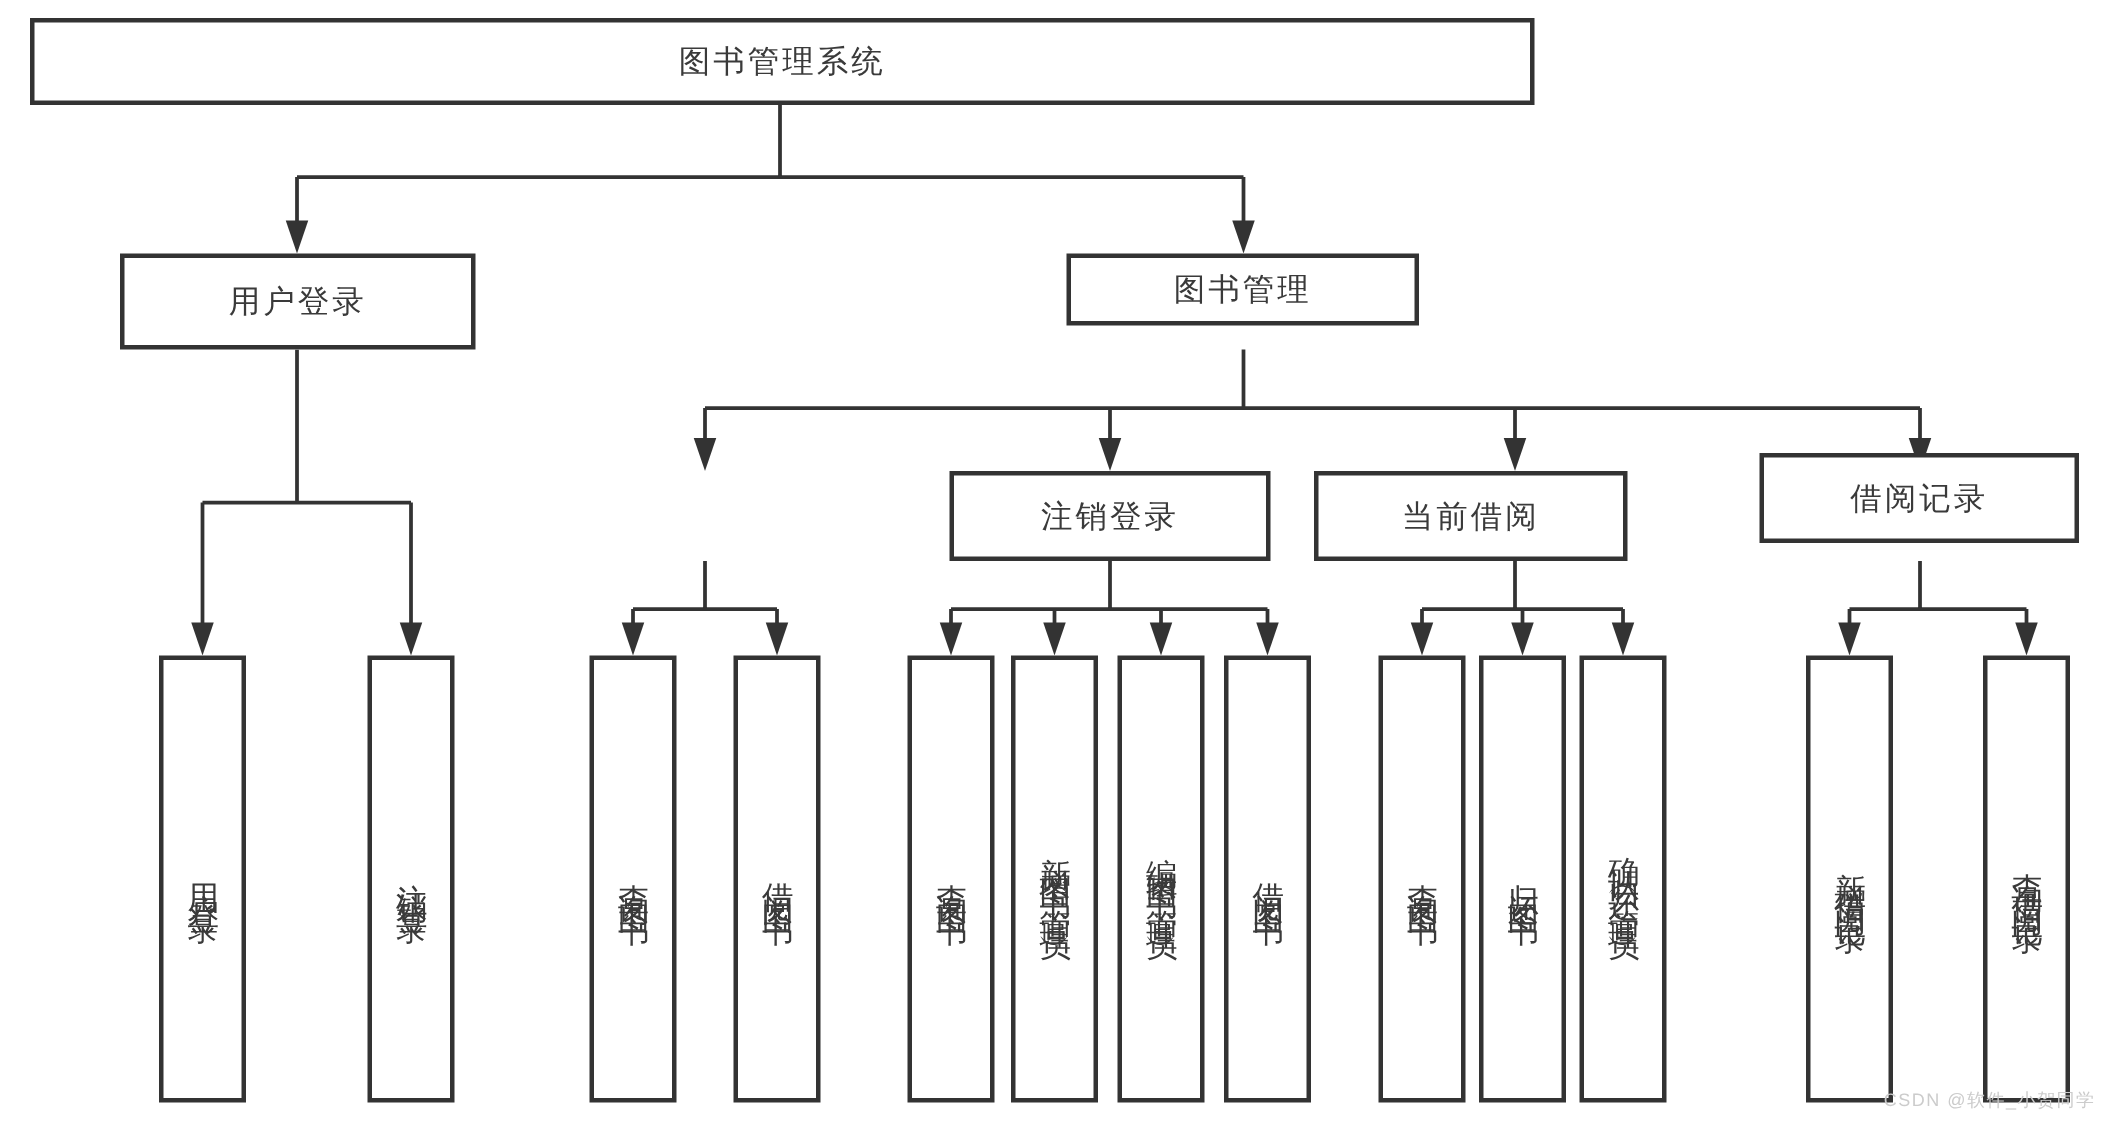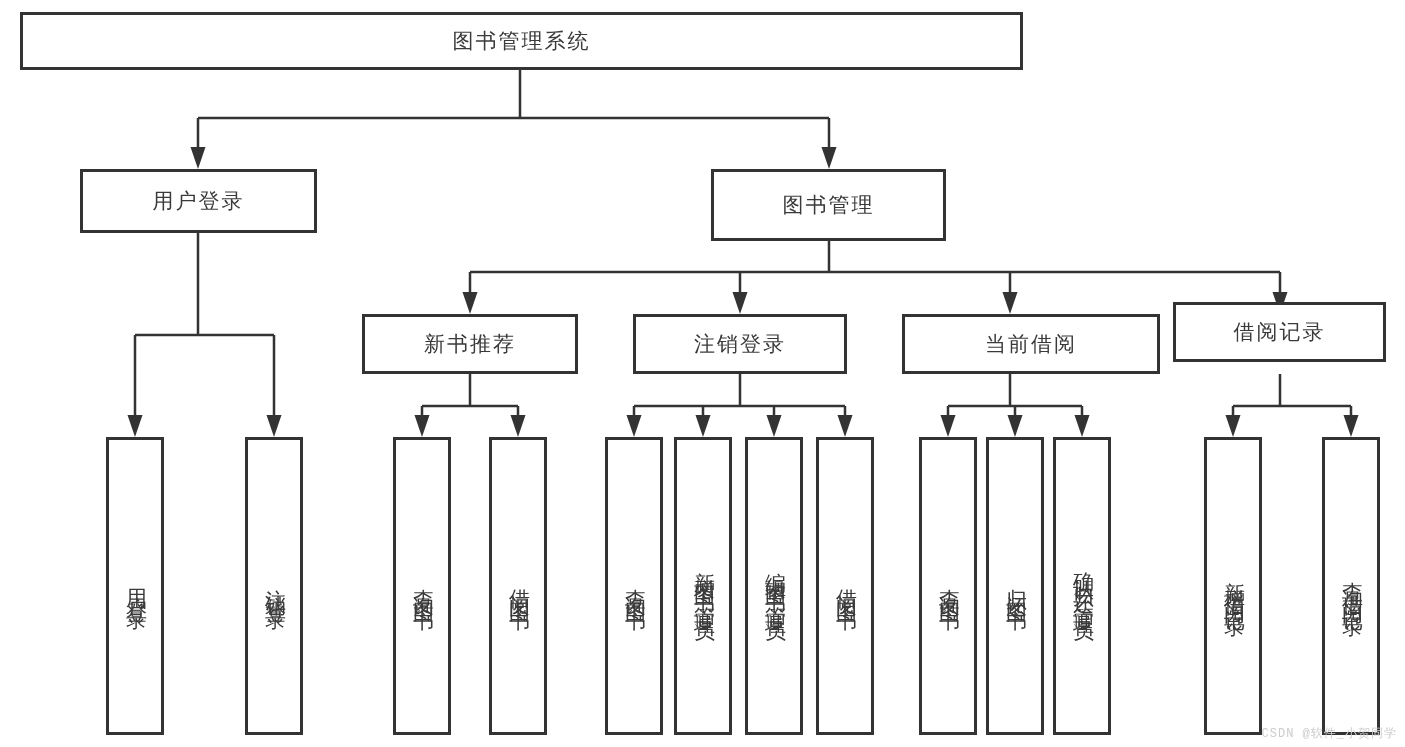--- a/index.html
+++ b/index.html
@@ -5,21 +5,21 @@
   html, body {
     margin: 0;
     padding: 0;
     background: #ffffff;
   }
   .canvas {
     position: relative;
     width: 1405px;
     height: 747px;
     background: #ffffff;
-    font-family: Liberation Mono, monospace;
+    font-family: Liberation Sans, sans-serif;
     overflow: hidden;
   }
   svg.connectors {
     position: absolute;
     left: 0;
     top: 0;
     z-index: 0;
   }
   .node {
     position: absolute;
@@ -101,31 +101,28 @@
     </g>
   </svg>
 
   <div class="node h-node" style="left:20px; top:12px; width:1003px; height:58px;">
     <span>图书管理系统</span>
   </div>
 
   <div class="node h-node" style="left:80px; top:169px; width:237px; height:64px;">
     <span>用户登录</span>
   </div>
-  <div class="node h-node" style="left:711px; top:169px; width:235px; height:72px;">
+  <div class="node h-node" style="left:711px; top:169px; width:235px; height:48px;">
     <span>图书管理</span>
   </div>
 
-  <div class="node h-node" style="left:362px; top:314px; width:216px; height:60px;">
-    <span>新书推荐</span>
-  </div>
   <div class="node h-node" style="left:633px; top:314px; width:214px; height:60px;">
     <span>注销登录</span>
   </div>
-  <div class="node h-node" style="left:902px; top:314px; width:258px; height:60px;">
+  <div class="node h-node" style="left:876px; top:314px; width:209px; height:60px;">
     <span>当前借阅</span>
   </div>
   <div class="node h-node" style="left:1173px; top:302px; width:213px; height:60px;">
     <span>借阅记录</span>
   </div>
 
   <div class="node leaf" style="left:106px; top:437px; width:58px; height:298px;">
     <span>用户登录</span>
   </div>
   <div class="node leaf" style="left:245px; top:437px; width:58px; height:298px;">

